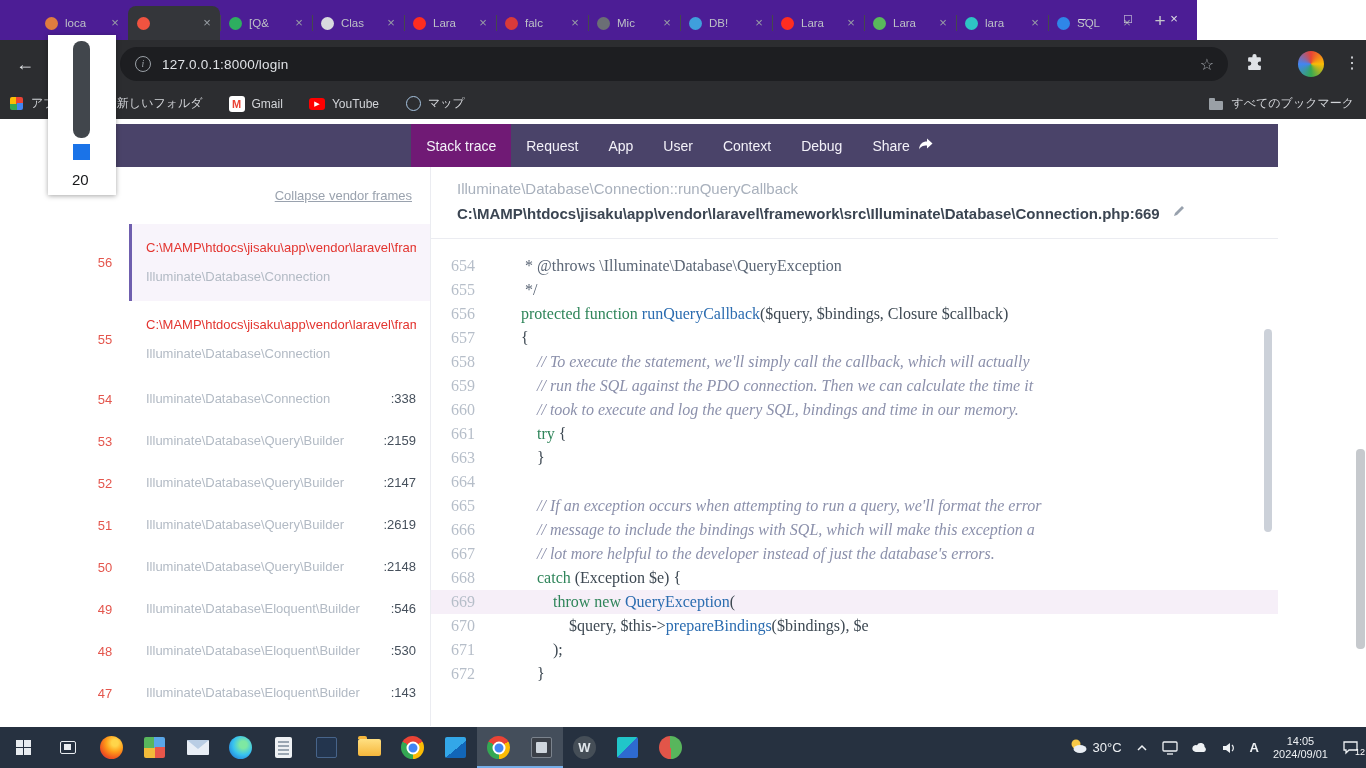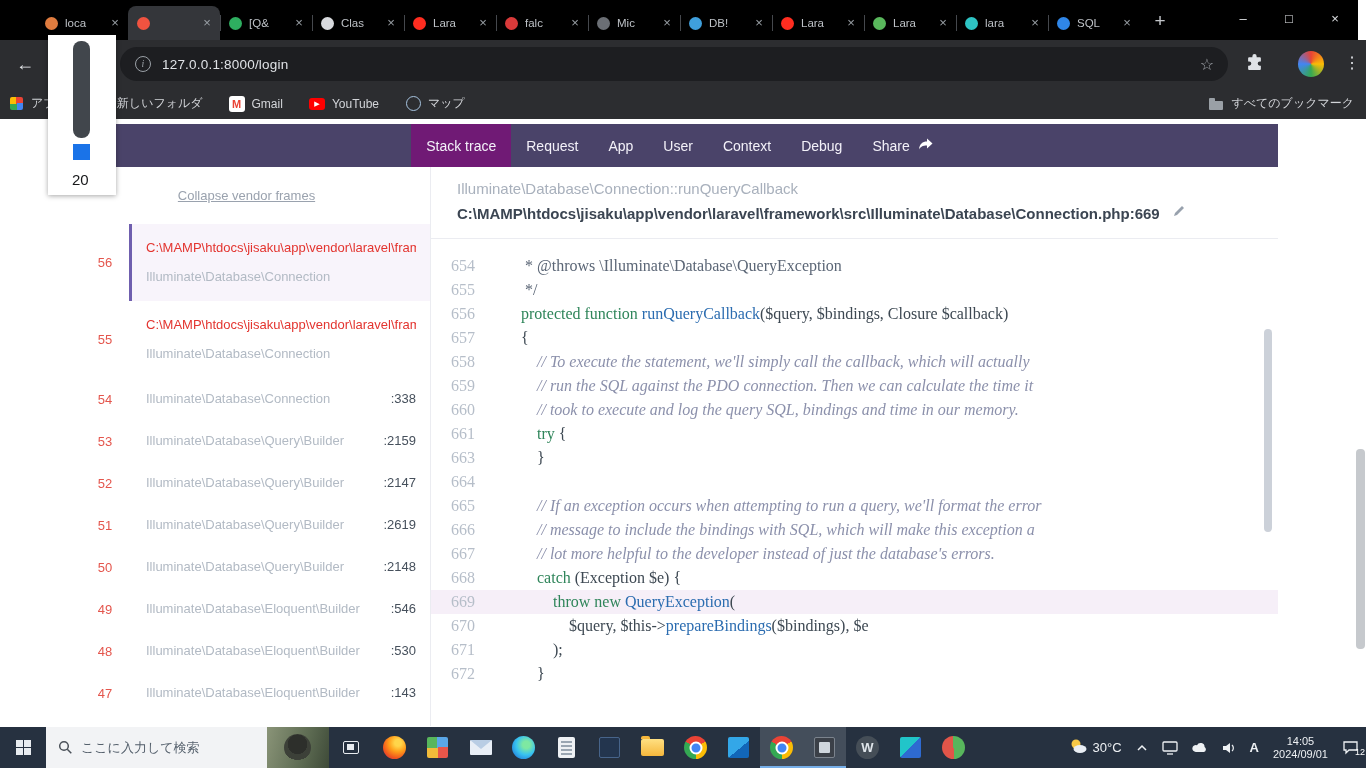--- a/index.html
+++ b/index.html
@@ -1,20 +1,20 @@
 <!DOCTYPE html>
 <html><head>
 <meta charset="utf-8">
 <style>
   *{margin:0;padding:0;box-sizing:border-box}
   html,body{width:1366px;height:768px;overflow:hidden;background:#fff;font-family:"Liberation Sans",sans-serif}
   #screen{position:relative;width:1366px;height:768px;overflow:hidden;background:#fff}
 
   
-  .tabstrip{position:absolute;left:0;top:0;width:1358px;height:40px;background:#000000}
+  .tabstrip{position:absolute;left:0;top:0;width:1197px;height:40px;background:#4c1d95}
   .tabs{position:absolute;left:36px;bottom:0;display:flex;height:34px}
   .tab{width:92px;height:34px;display:flex;align-items:center;padding:0 5px 0 9px;border-radius:8px 8px 0 0;position:relative;color:#bdc1c6}
   .tab + .tab::before{content:"";position:absolute;left:0;top:9px;height:16px;width:1px;background:#45484d}
   .tab.active{background:#34363a;color:#e6e8eb}
   .tab.active::before{display:none}
   .fav{width:13px;height:13px;border-radius:50%;flex:none;margin-right:7px}
   .ttl{flex:1;font-size:11.5px;white-space:nowrap;overflow:hidden}
   .tclose{flex:none;width:16px;height:16px;line-height:15px;text-align:center;border-radius:50%;font-size:13px;color:#9aa0a6}
   .newtab{position:absolute;left:1146px;bottom:5px;width:28px;height:28px;color:#c3c6ca;font-size:19px;line-height:27px;text-align:center;border-radius:50%}
   .wincontrols{position:absolute;right:0;top:0;height:36px;display:flex}
@@ -47,21 +47,21 @@
   .bm-right{position:absolute;right:12px;top:0;height:31px;display:flex;align-items:center;color:#d3d5d9}
 
   
   .page{position:absolute;left:0;top:119px;width:1366px;height:608px;background:#fff}
   .ign{position:absolute;left:81px;top:5px;width:1197px}
   .ignnav{height:43px;background:#4a4369;display:flex;justify-content:center}
   .ntab{padding:0 15px;height:43px;display:flex;align-items:center;gap:8px;color:#f3f1f9;font-size:14px}
   .ntab.active{background:#701a75}
   .ignbody{display:flex;height:559px;overflow:hidden}
   .col-left{width:349px;flex:none;display:flex;flex-direction:column}
-  .left-head{height:57px;display:flex;align-items:center;justify-content:center;padding-right:18px;flex:none}
+  .left-head{height:57px;display:flex;align-items:center;justify-content:flex-end;padding-right:18px;flex:none}
   .collapse{color:#9aa2ae;font-size:13px;text-decoration:underline}
   .frames{flex:1;overflow:hidden}
   .frame{display:flex}
   .fnum{width:48px;flex:none;text-align:center;color:#e4564d;font-size:13px;align-self:center}
   .fbody{flex:1;min-width:0;border-left:3px solid transparent;padding:12px 14px;display:flex;flex-direction:column;justify-content:center}
   .frame.two .fbody{padding:15px 14px}
   .frame.active .fbody{background:#f8f4fb;border-left-color:#6f5fae}
   .fpath{color:#e3342f;font-size:13px;line-height:18px;white-space:nowrap;overflow:hidden;margin-bottom:11px}
   .fclass{display:flex;justify-content:space-between;font-size:13px;line-height:18px;color:#b2bac4}
   .fline{color:#46505c}
@@ -480,30 +480,20 @@
 
   <div class="taskbar">
     <div class="start">
       <span class="winlogo">
           <span></span>
           <span></span>
           <span></span>
           <span></span>
         </span>
     </div>
-    <div class="searchbox">
-      <span class="search-mag">
-        <svg width="15" height="15" viewBox="0 0 15 15">
-            <circle cx="6" cy="6" r="4.3" fill="none" stroke="#4a5058" stroke-width="1.5"></circle>
-            <line x1="9.3" y1="9.3" x2="13.3" y2="13.3" stroke="#4a5058" stroke-width="1.5"></line>
-          </svg>
-      </span>
-      <span class="search-text">ここに入力して検索</span>
-      <span class="search-img"></span>
-    </div>
     <div class="taskview">
         <span class="tv-ic"></span>
       </div>
     <div class="tbapps" id="tbapps">
         <div class="tbapp">
           <span class="tbic ic-firefox"></span>
         </div>
         <div class="tbapp">
           <span class="tbic ic-app-grid"></span>
         </div>

